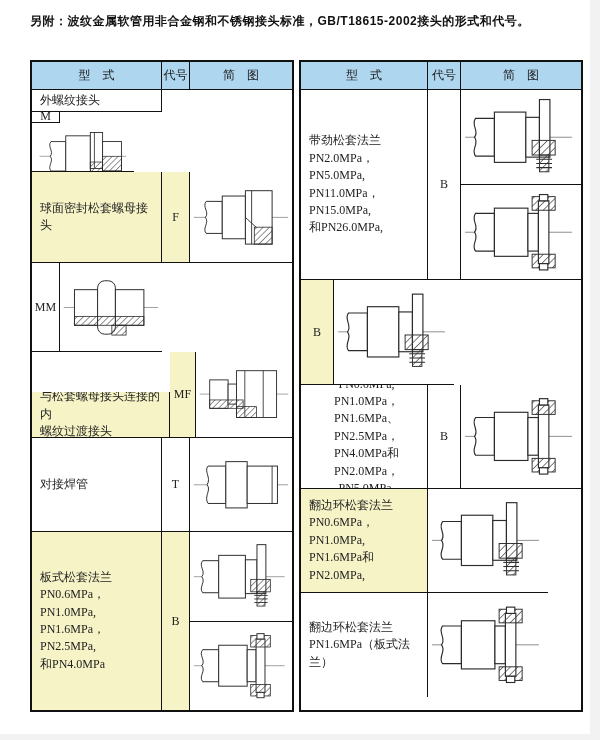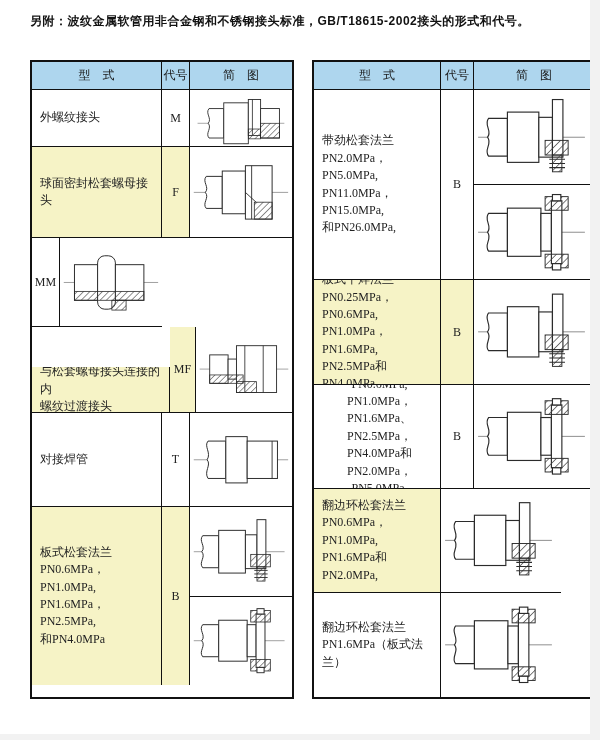--- a/index.html
+++ b/index.html
@@ -7,21 +7,21 @@
     width:600px;height:740px;position:relative;background:#ffffff;
     font-family:"Liberation Sans","DejaVu Sans",sans-serif;color:#1a1a1a;
     overflow:hidden;
   }
   .edge-right{position:absolute;right:0;top:0;width:10px;height:740px;background:#f2f2f2;}
   .edge-bottom{position:absolute;left:0;bottom:0;width:600px;height:6px;background:#f2f2f2;}
   .title{
     position:absolute;left:30px;top:13px;width:560px;
     font-size:12px;font-weight:bold;letter-spacing:0.5px;color:#111;
   }
-  .tables{position:absolute;left:30px;top:60px;display:flex;gap:18px;}
+  .tables{position:absolute;left:30px;top:60px;display:flex;gap:5px;}
   .tbl{border:2px solid #111;background:#fff;display:flex;flex-direction:column;box-sizing:border-box;}
   .row{display:flex;box-sizing:border-box;}
   .cell{
     box-sizing:border-box;border-right:1px solid #111;border-bottom:1px solid #111;
     overflow:hidden;background:#fff;
   }
   .row .cell:last-child{border-right:none;}
   .row:last-child .cell{border-bottom:none;}
   .hdr .cell{
     background:#aed6ee;display:flex;align-items:center;justify-content:center;
@@ -131,21 +131,21 @@
 
 <div class="tables">
 
   <div class="tbl" style="width:264px;">
     <div class="row hdr" style="height:28px;">
       <div class="cell" style="width:130px;">型　式</div>
       <div class="cell" style="width:28px;">代号</div>
       <div class="cell" style="width:102px;">简　图</div>
     </div>
 
-    <div class="row" style="height:57px;">
+    <div class="row" style="height:82px;flex-direction:column;">
       <div class="cell type" style="width:130px;">外螺纹接头</div>
       <div class="cell code" style="width:28px;">M</div>
       <div class="cell diag" style="width:102px;">
           <div class="dhalf">
             <svg class="dsvg" viewBox="0 0 110 74">
               <use href="#sym-male"></use>
             </svg>
           </div>
         </div>
     </div>
@@ -240,24 +240,20 @@
           </div>
         <div class="dhalf">
             <svg class="dsvg" viewBox="0 0 110 74">
               <use href="#sym-fB"></use>
             </svg>
           </div>
       </div>
     </div>
 
     <div class="row" style="height:105px;">
-      <div class="cell type hl" style="width:127px;">板式平焊法兰
-PN0.25MPa，PN0.6MPa,
-PN1.0MPa，PN1.6MPa,
-PN2.5MPa和PN4.0MPa,</div>
       <div class="cell code hl" style="width:33px;">B</div>
       <div class="cell diag" style="width:120px;">
           <div class="dhalf">
             <svg class="dsvg" viewBox="0 0 110 74">
               <use href="#sym-fA"></use>
             </svg>
           </div>
         </div>
     </div>
 

